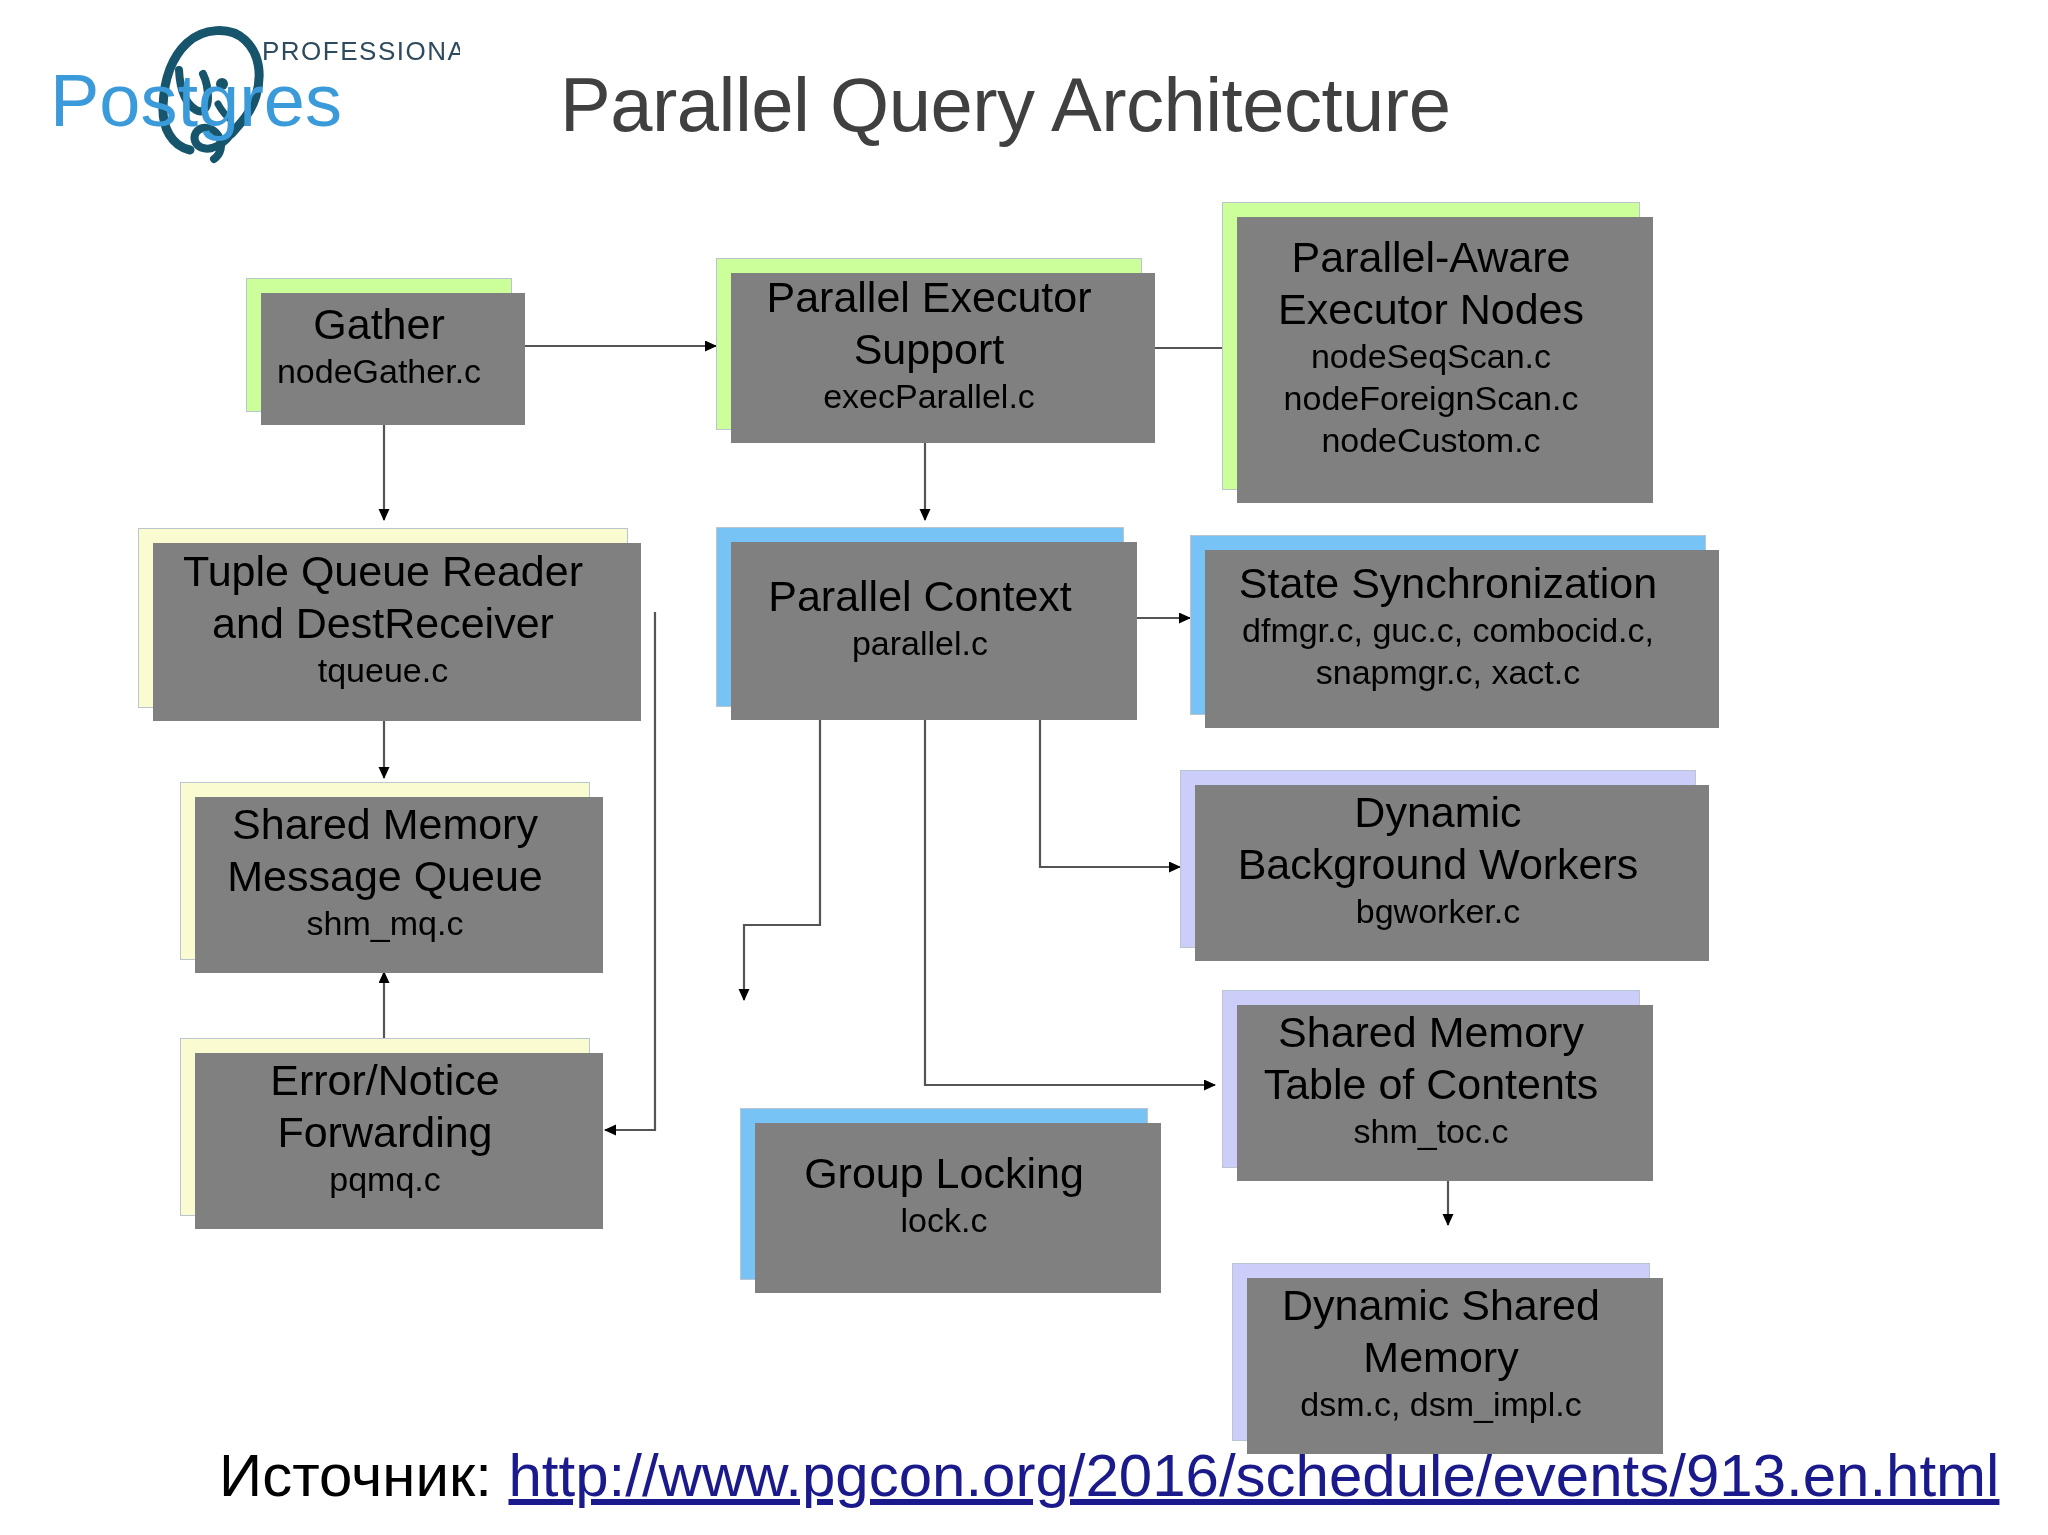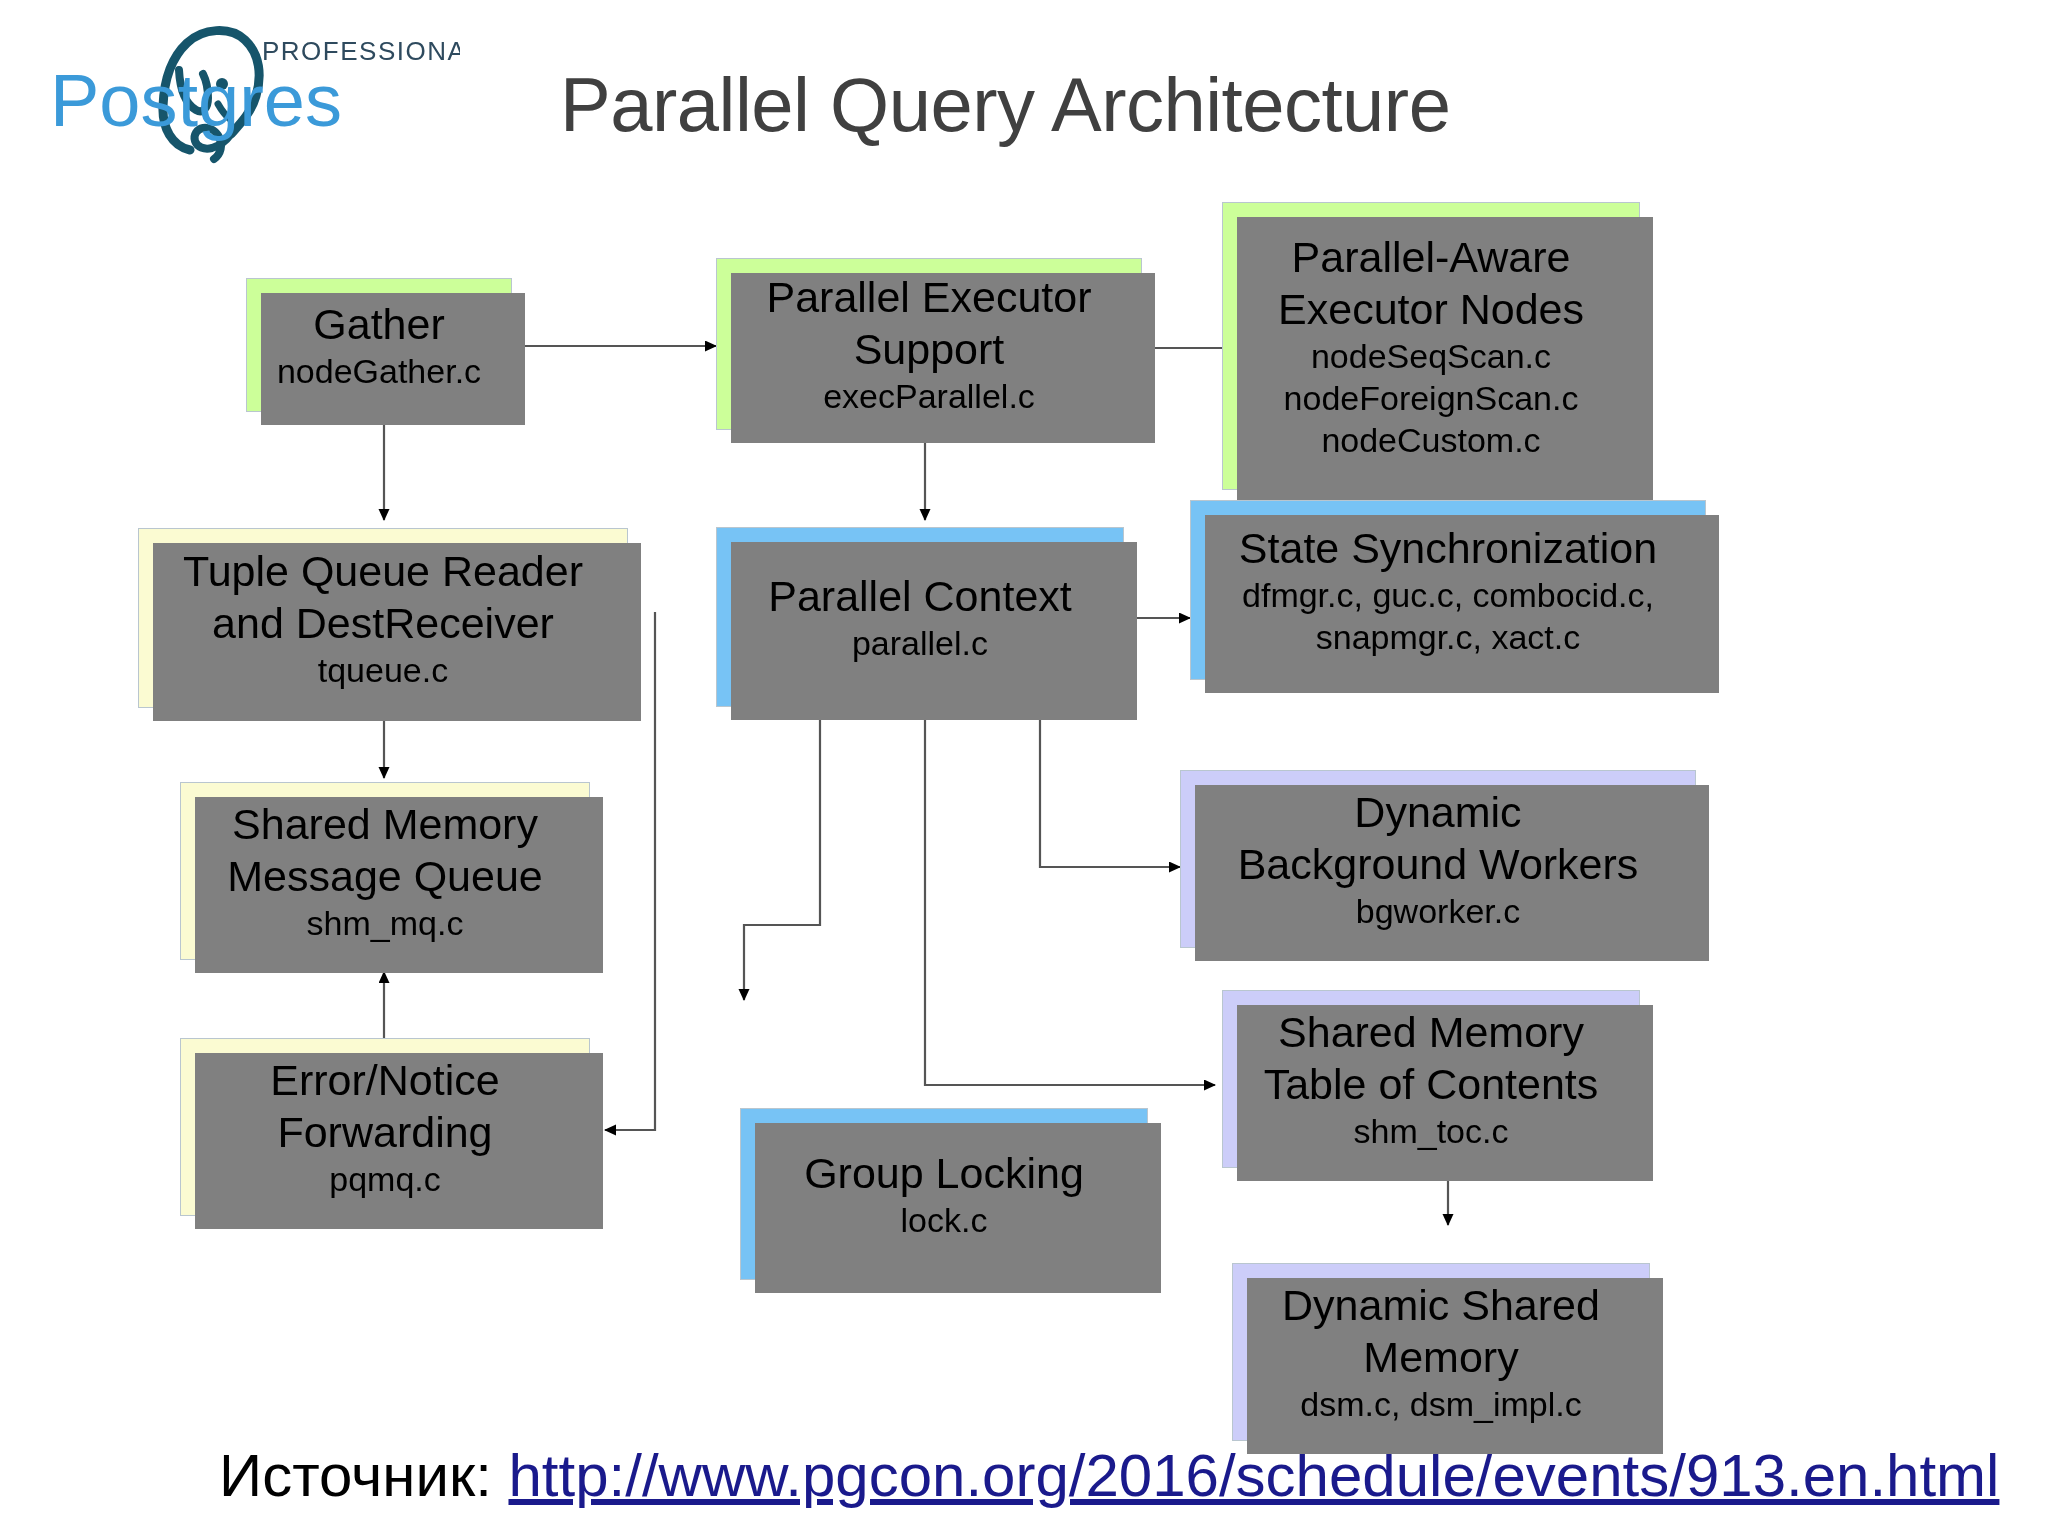--- a/index.html
+++ b/index.html
@@ -159,21 +159,21 @@
     <div class="t1 wrap" style="white-space:pre-line;">Tuple Queue Reader
 and DestReceiver</div>
     <div class="t2">tqueue.c</div>
   </div>
 
   <div class="node blue" style="left:716px;top:527px;width:408px;height:180px;">
     <div class="t1">Parallel Context</div>
     <div class="t2">parallel.c</div>
   </div>
 
-  <div class="node blue" style="left:1190px;top:500px;width:516px;height:180px;">
+  <div class="node blue" style="left:1190px;top:535px;width:516px;height:180px;">
     <div class="t1">State Synchronization</div>
     <div class="t2 wrap" style="white-space:pre-line;">dfmgr.c, guc.c, combocid.c,
 snapmgr.c, xact.c</div>
   </div>
 
   <div class="node yellow" style="left:180px;top:782px;width:410px;height:178px;">
     <div class="t1 wrap" style="white-space:pre-line;">Shared Memory
 Message Queue</div>
     <div class="t2">shm_mq.c</div>
   </div>

